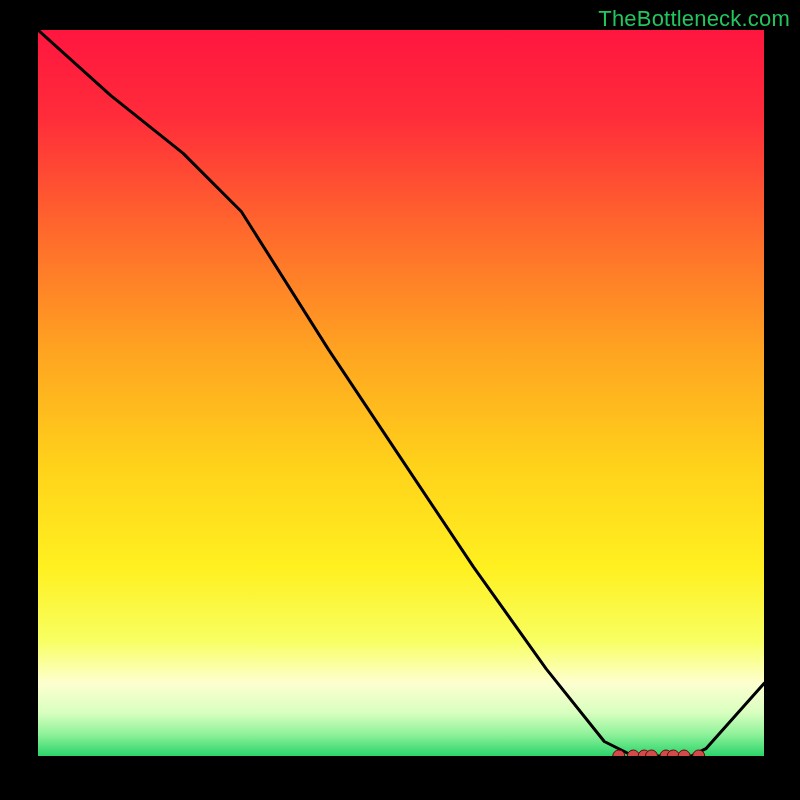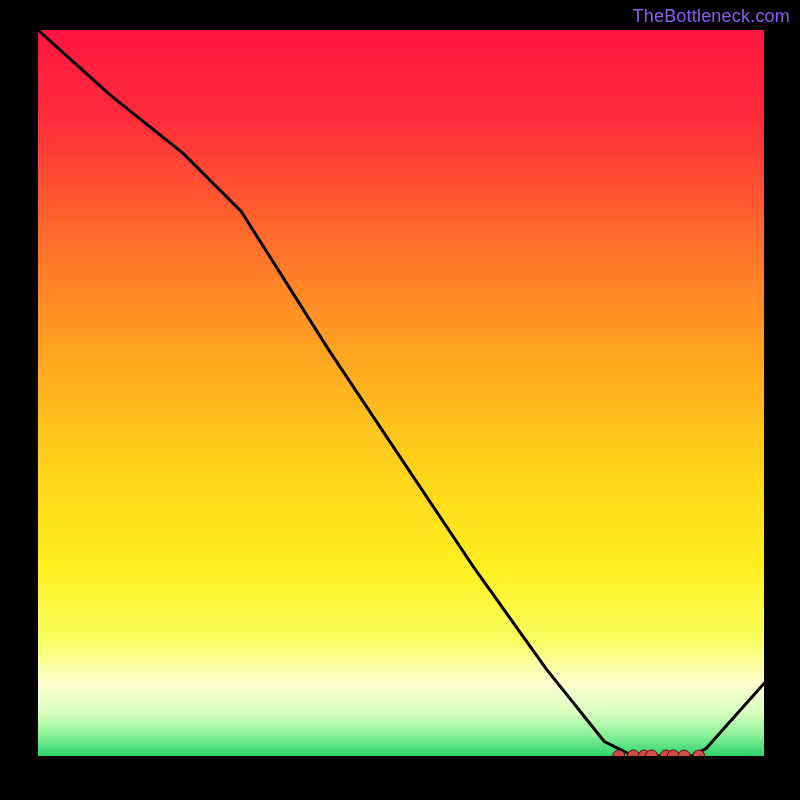--- a/index.html
+++ b/index.html
@@ -14,22 +14,22 @@
   .canvas {
     position: relative;
     width: 800px;
     height: 800px;
     background: #000;
   }
   .watermark {
     position: absolute;
     top: 6px;
     right: 10px;
-    color: #8b5cf6;
-    font-size: 18px;
+    color: #22c55e;
+    font-size: 22px;
     font-weight: 500;
     letter-spacing: 0.2px;
   }
   .plot {
     position: absolute;
     left: 38px;
     top: 30px;
     width: 726px;
     height: 726px;
   }

